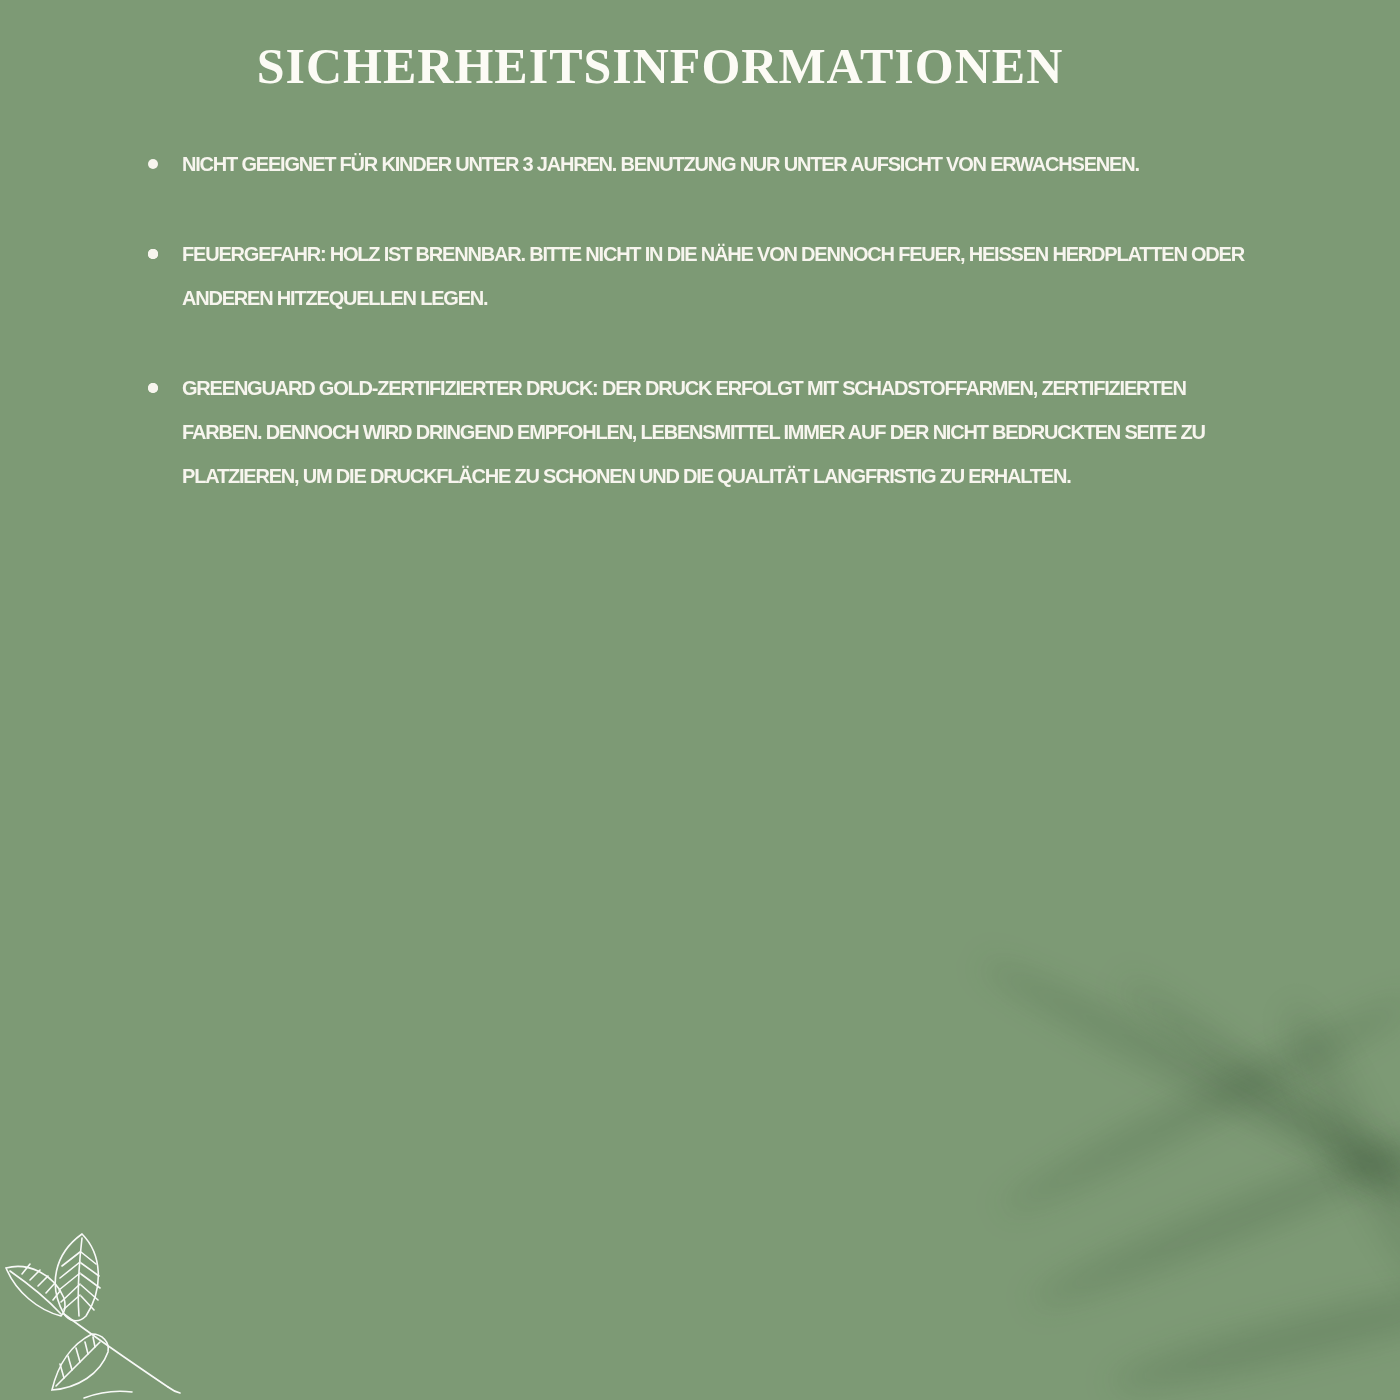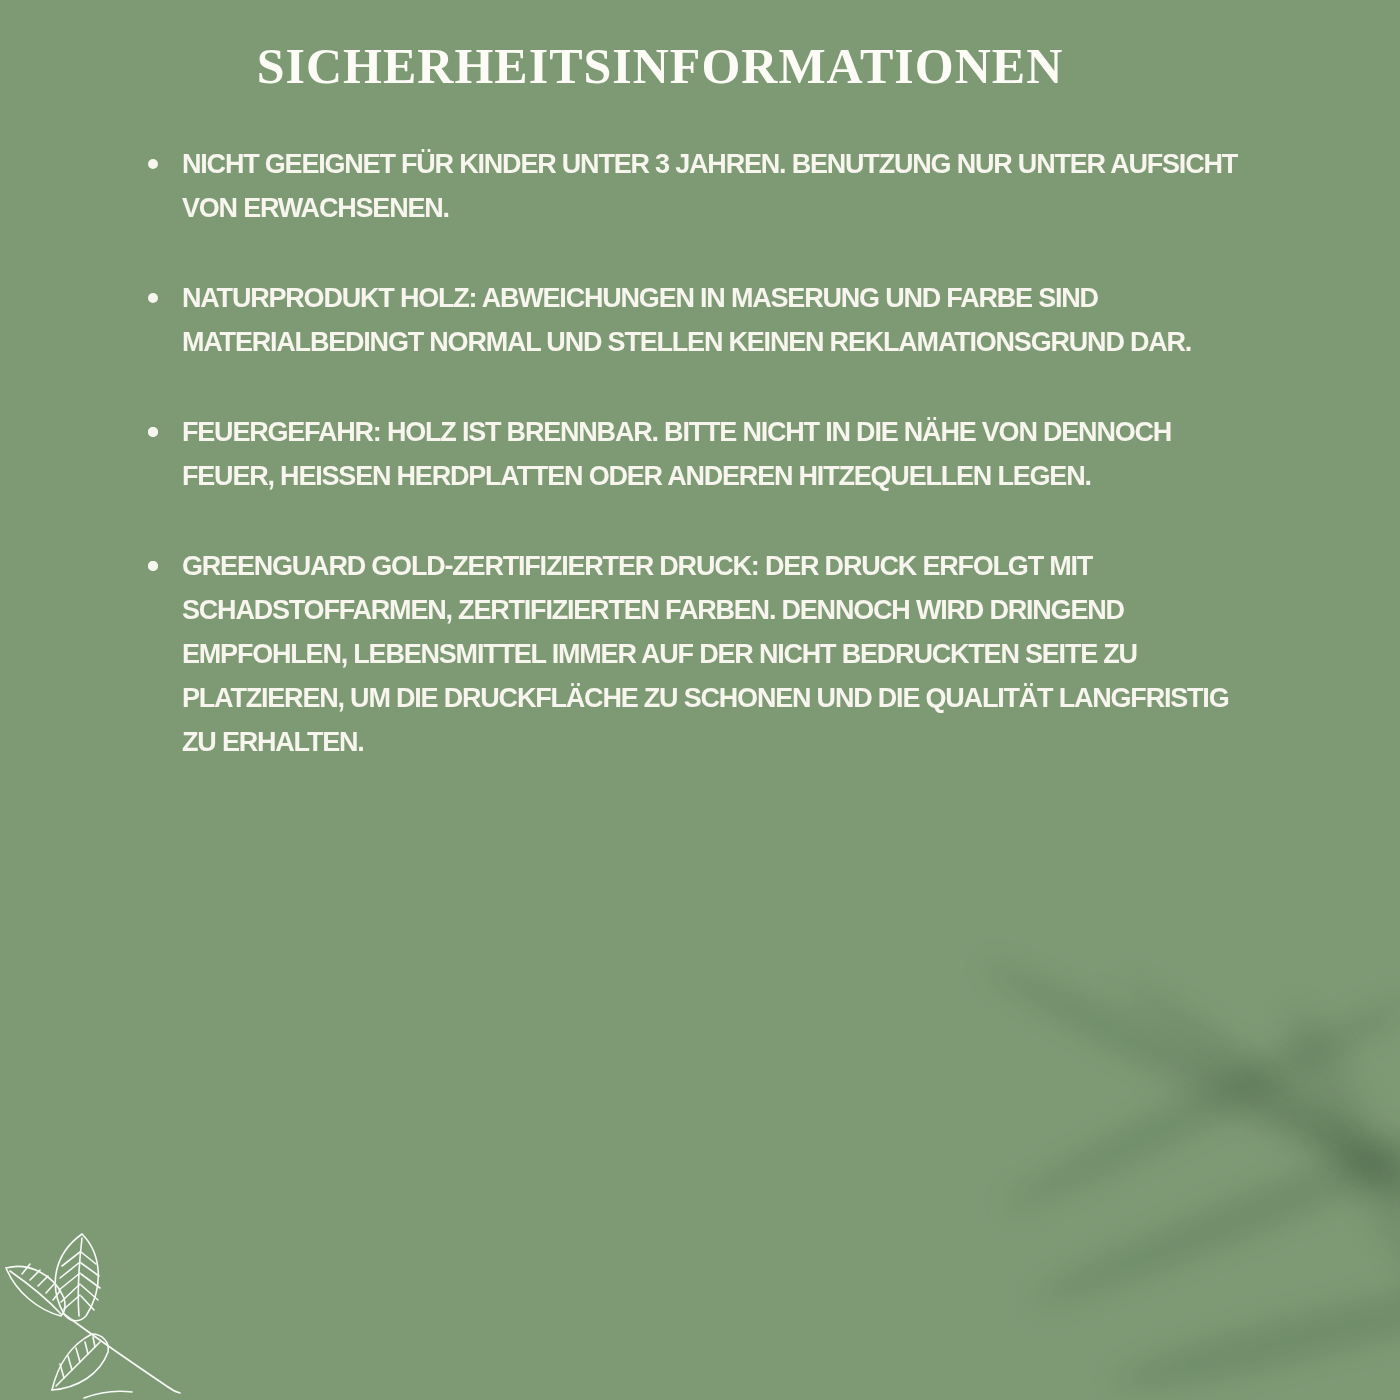--- a/index.html
+++ b/index.html
@@ -55,21 +55,21 @@
     list-style: none;
     margin: 48px 0 0 0;
     padding: 0;
     width: 1110px;
   }
   ul.safety-list li {
     position: relative;
     padding-left: 42px;
     margin-bottom: 46px;
     font-weight: 700;
-    font-size: 27px;
+    font-size: 20px;
     line-height: 44px;
     letter-spacing: -1.2px;
     color: #f7f5ee;
   }
   ul.safety-list li:last-child { margin-bottom: 1px; }
   .dot {
     position: absolute;
     left: 8px;
     top: 17px;
     width: 10px;
@@ -99,21 +99,20 @@
 <div class="content">
   <h1 class="title">SICHERHEITSINFORMATIONEN</h1>
 
   <ul class="safety-list">
     <li>
       <span class="dot"></span>
       <span>NICHT GEEIGNET FÜR KINDER UNTER 3 JAHREN. BENUTZUNG NUR UNTER AUFSICHT VON ERWACHSENEN.</span>
     </li>
     <li>
       <span class="dot"></span>
-      <span>NATURPRODUKT HOLZ: ABWEICHUNGEN IN MASERUNG UND FARBE SIND MATERIALBEDINGT NORMAL UND STELLEN KEINEN REKLAMATIONSGRUND DAR.</span>
     </li>
     <li>
       <span class="dot"></span>
     </li>
     <li>
       <span class="dot"></span>
       <span>FEUERGEFAHR: HOLZ IST BRENNBAR. BITTE NICHT IN DIE NÄHE VON DENNOCH FEUER, HEISSEN HERDPLATTEN ODER ANDEREN HITZEQUELLEN LEGEN.</span>
     </li>
     <li>
       <span class="dot"></span>

